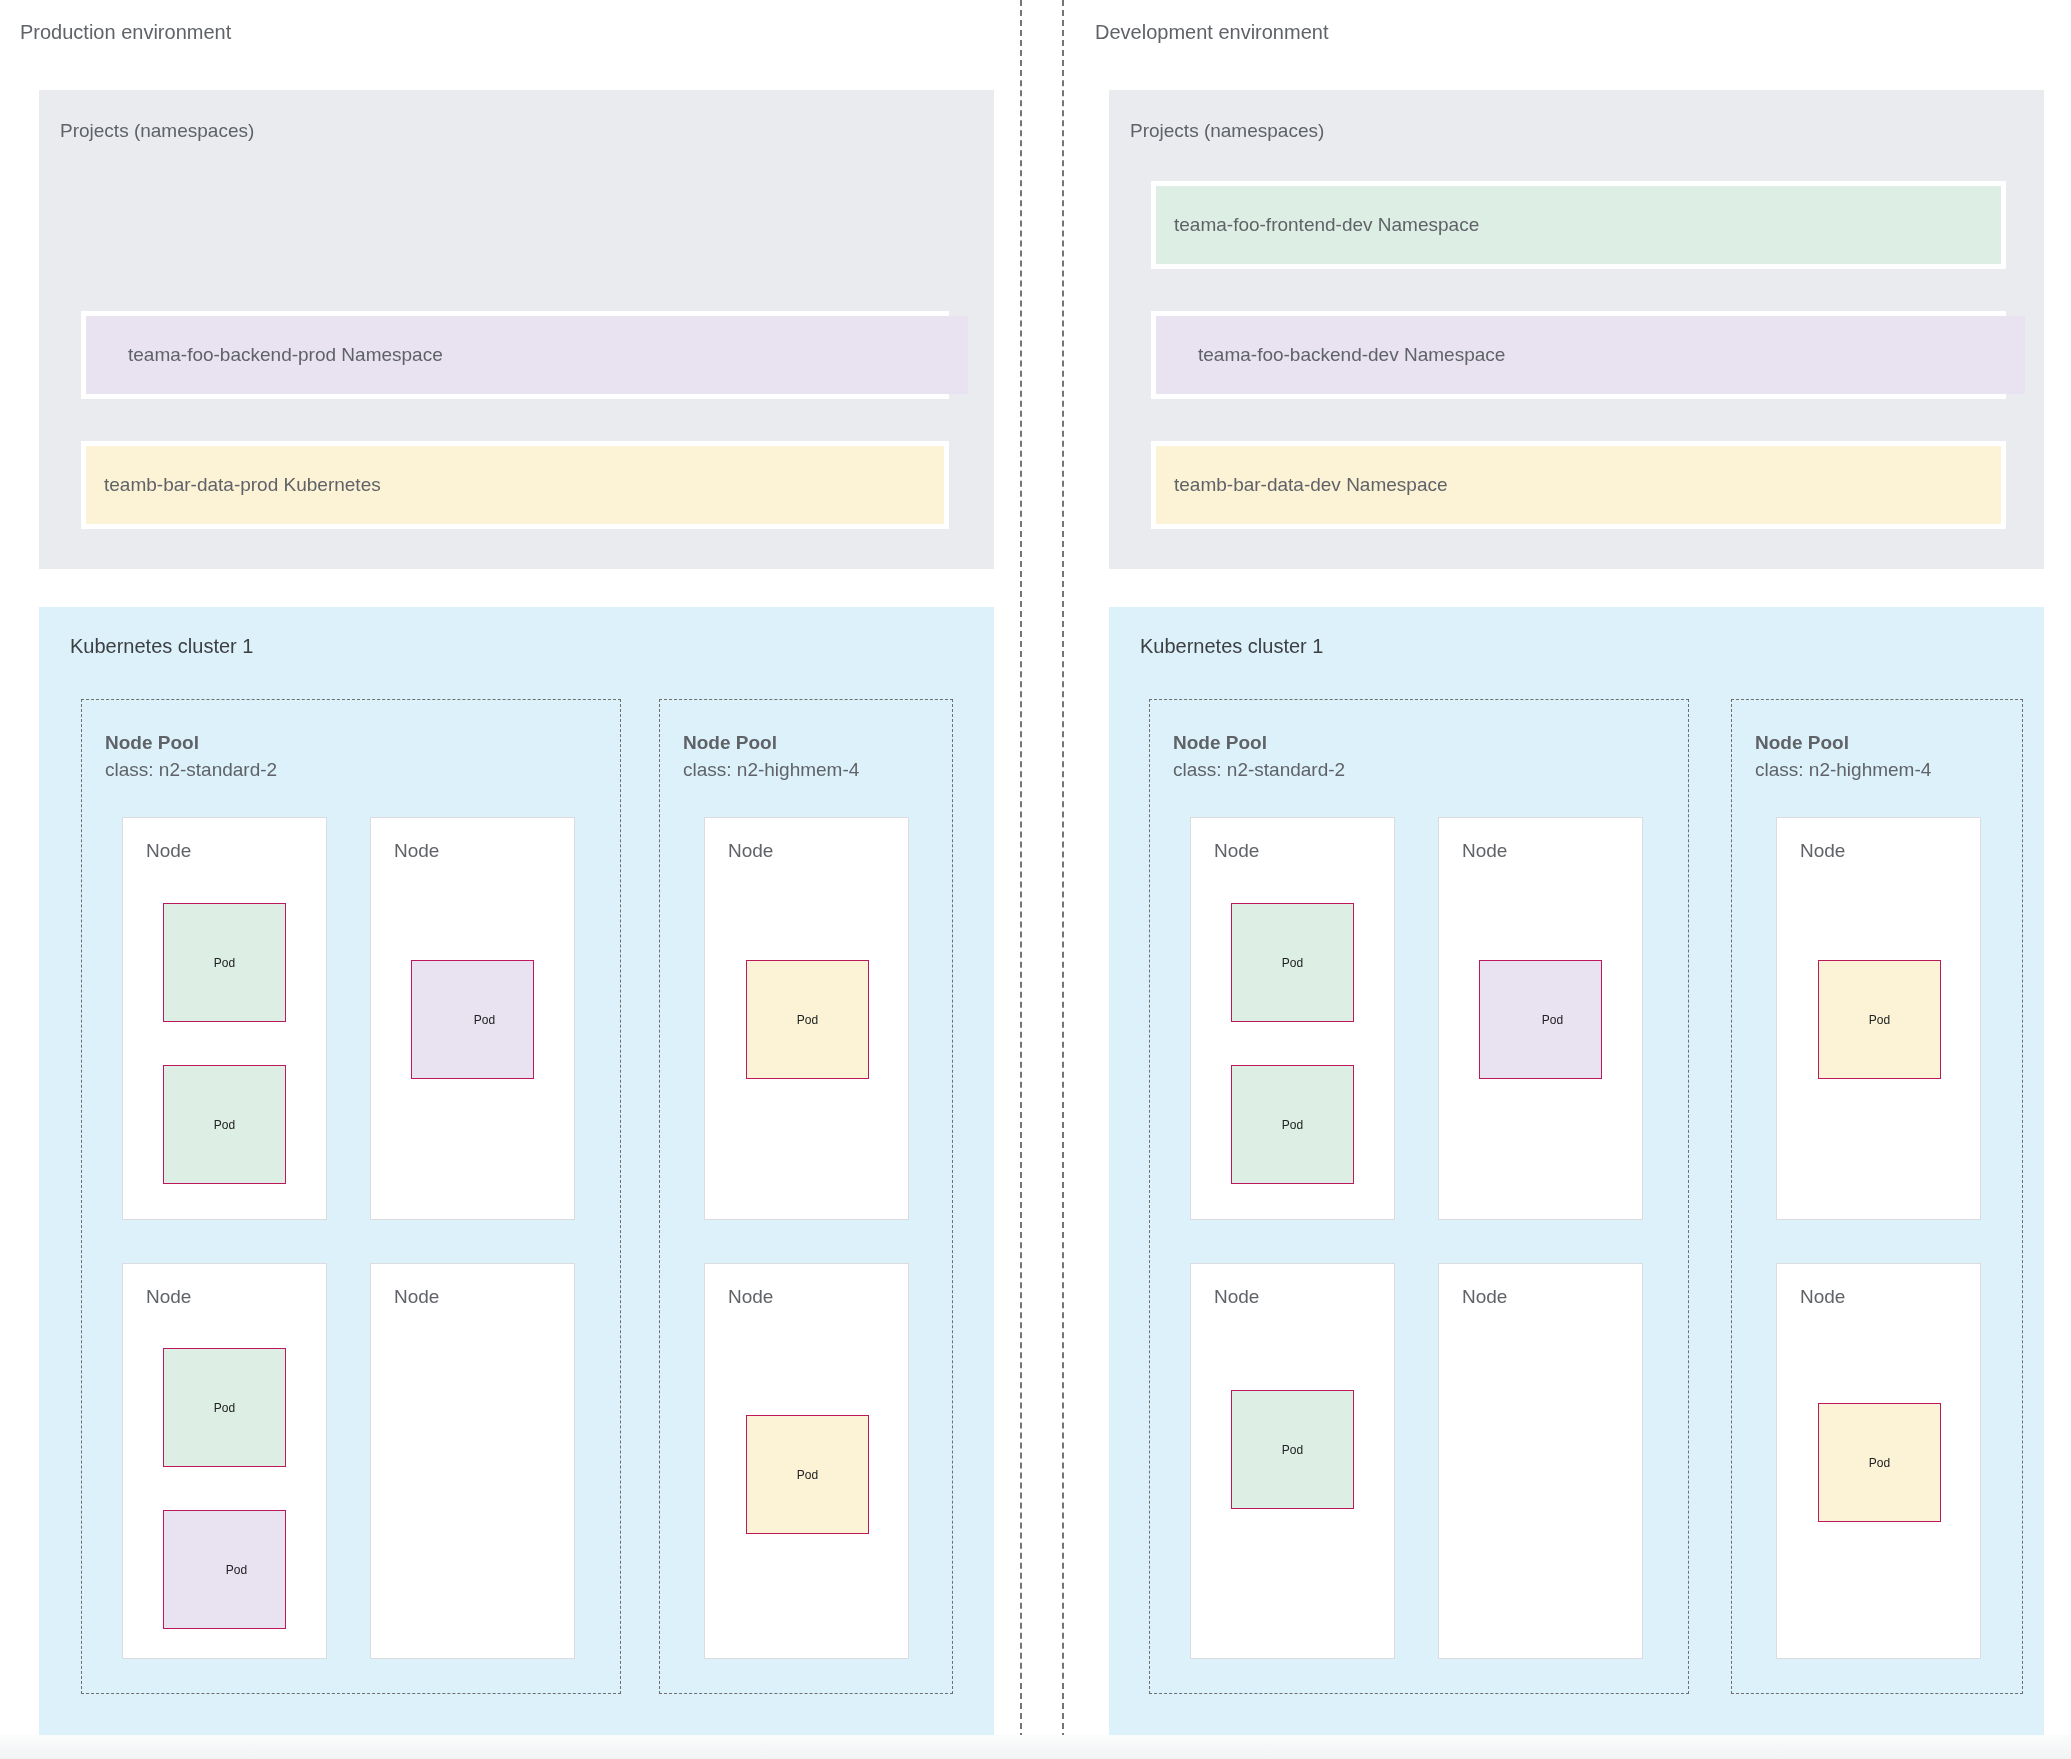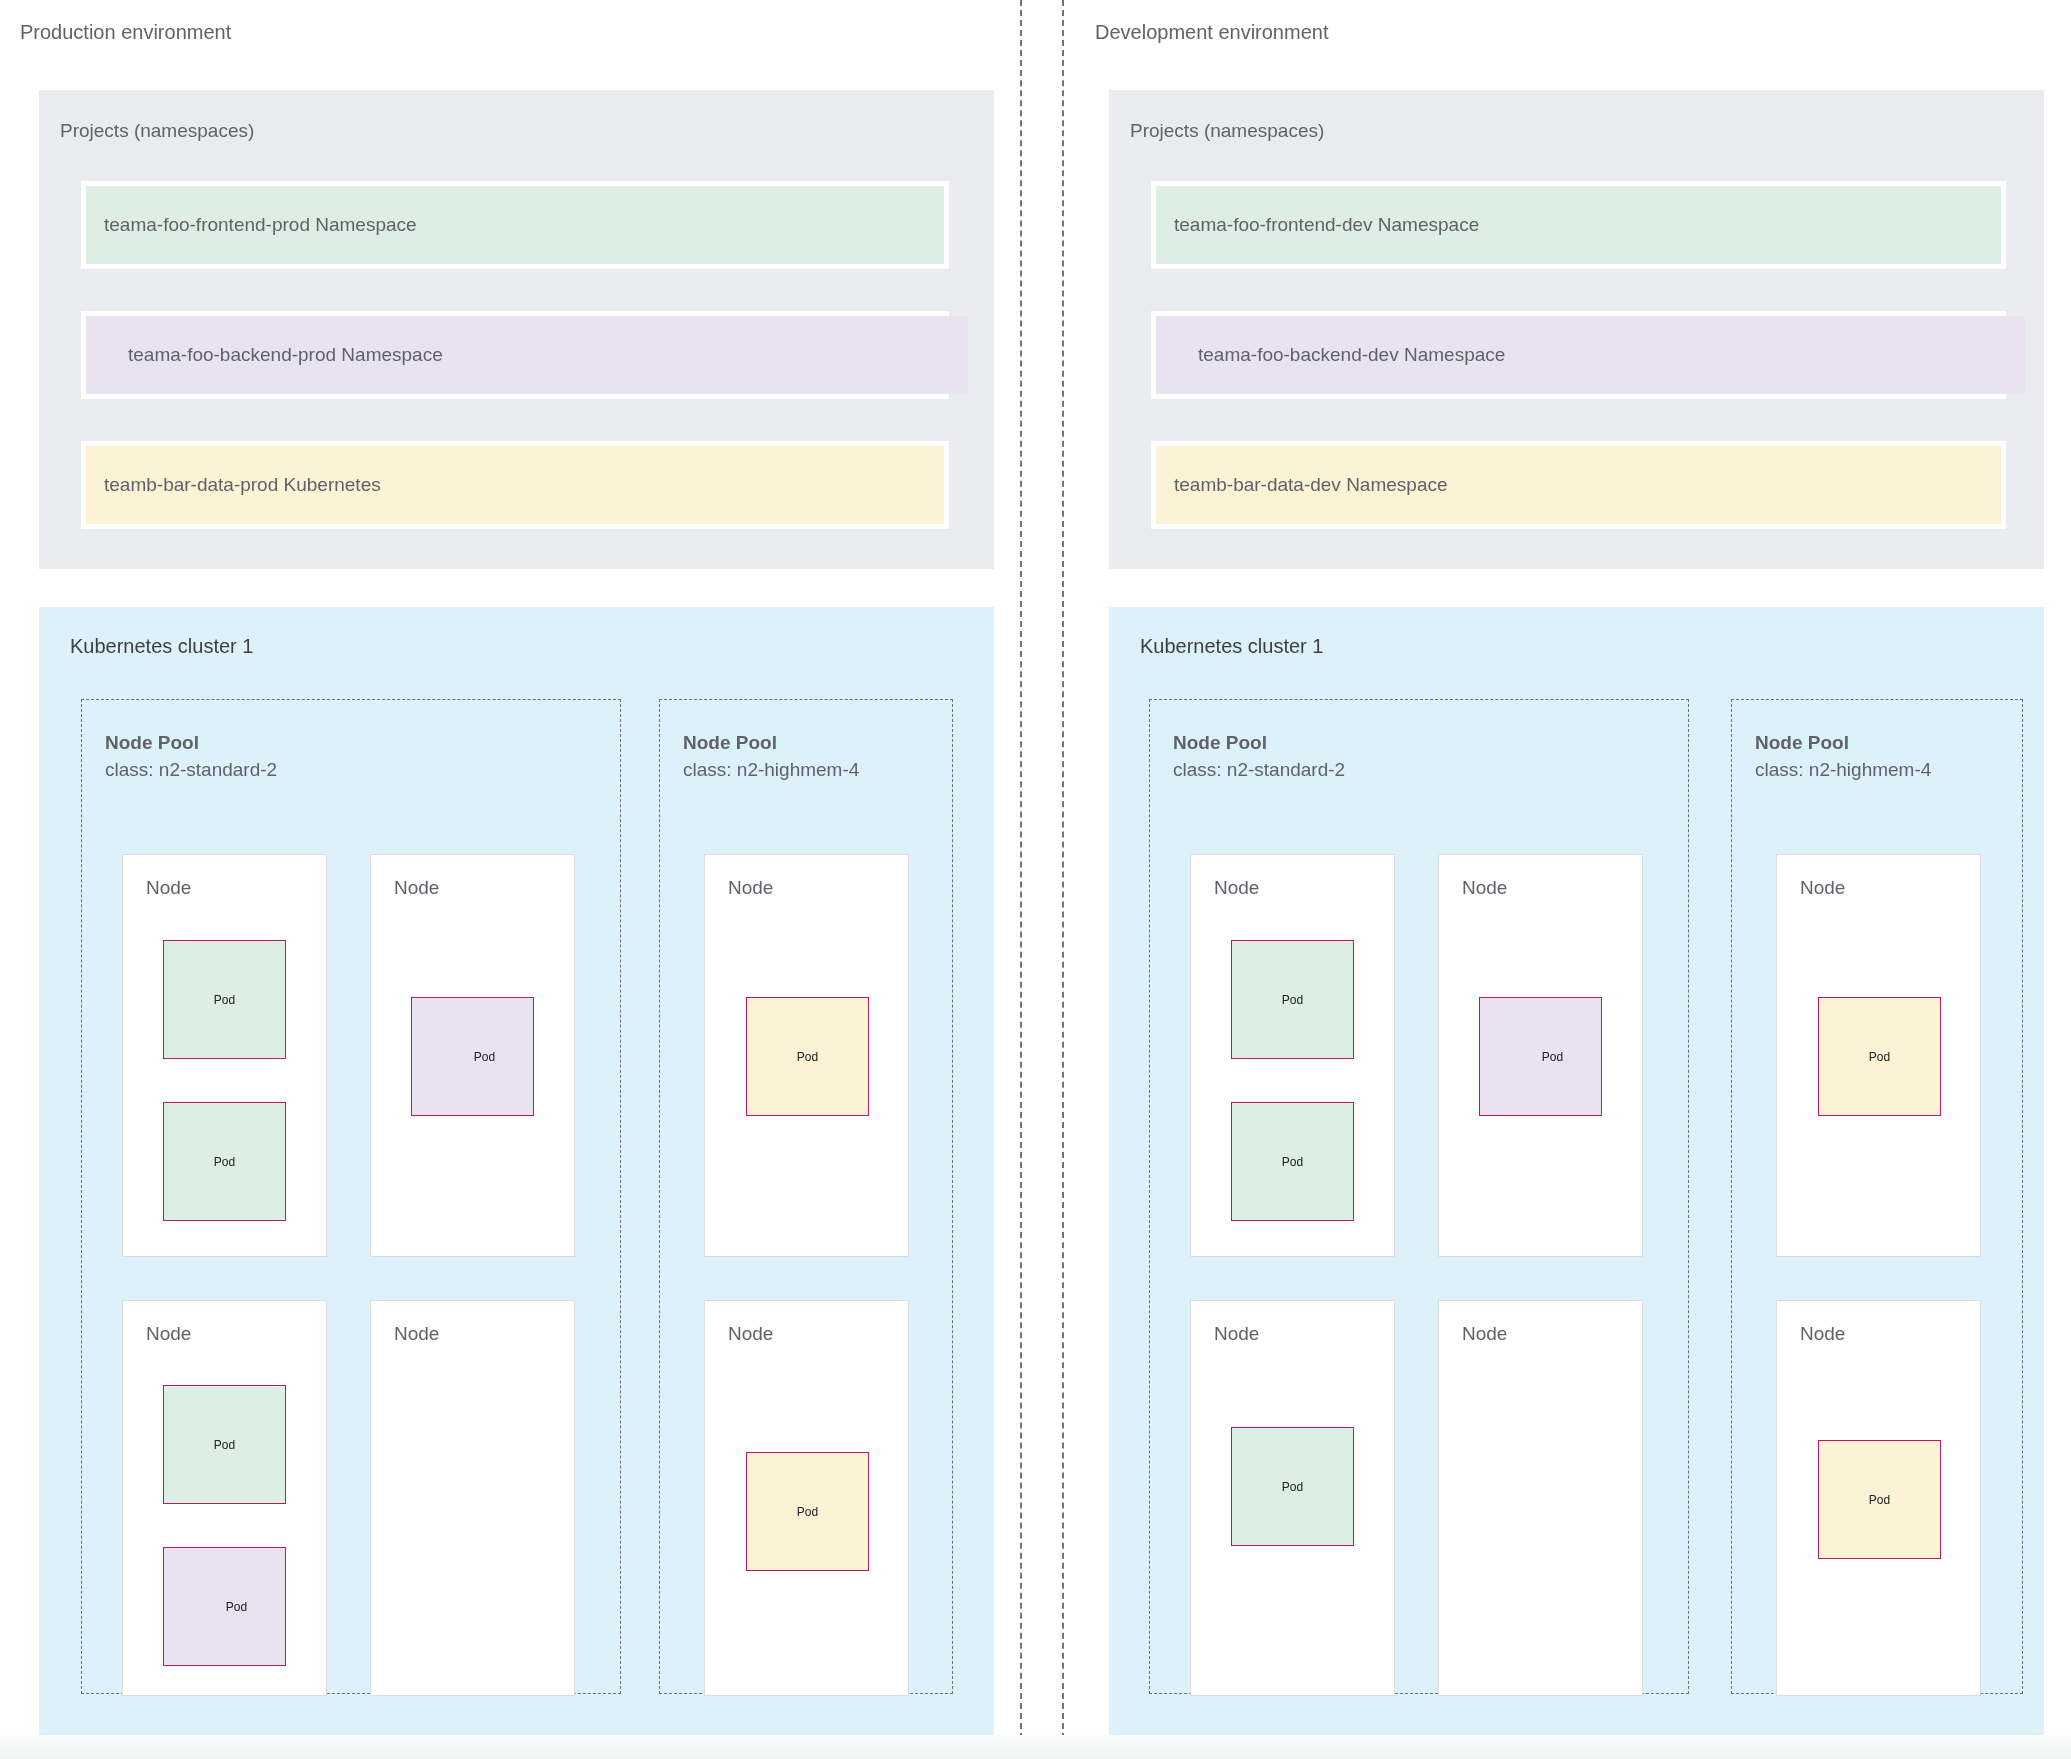--- a/index.html
+++ b/index.html
@@ -117,21 +117,20 @@
     top: 59px;
     font-size: 19px;
     color: var(--text, #5f6368);
     white-space: nowrap;
   }
   .node {
     position: absolute;
     background: #ffffff;
     border: 1px solid var(--node_border, #dadce0);
     box-sizing: border-box;
-    margin-top: 37px;
   }
   .node-label {
     position: absolute;
     left: 23px;
     top: 22px;
     font-size: 19px;
     color: var(--text, #5f6368);
   }
   .pod {
     position: absolute;
@@ -156,25 +155,20 @@
 
   <div class="divider" style="left:1020px"></div>
   <div class="divider" style="left:1062px"></div>
   <div class="footer-strip"></div>
 
   <section class="env" style="left:39px;width:955px">
     <div class="env-title">Production environment</div>
 
     <div class="projects-box">
       <div class="box-label">Projects (namespaces)</div>
-      <div class="ns-bar" style="top:91px;right:45px">
-        <div class="ns-inner c-green">
-          <span class="ns-label">teama-foo-frontend-prod Namespace</span>
-        </div>
-      </div>
       <div class="ns-bar" style="top:221px;right:45px">
         <div class="ns-inner c-purple">
           <span class="ns-label">teama-foo-backend-prod Namespace</span>
         </div>
       </div>
       <div class="ns-bar" style="top:351px;right:45px">
         <div class="ns-inner c-yellow">
           <span class="ns-label">teamb-bar-data-prod Kubernetes</span>
         </div>
       </div>

